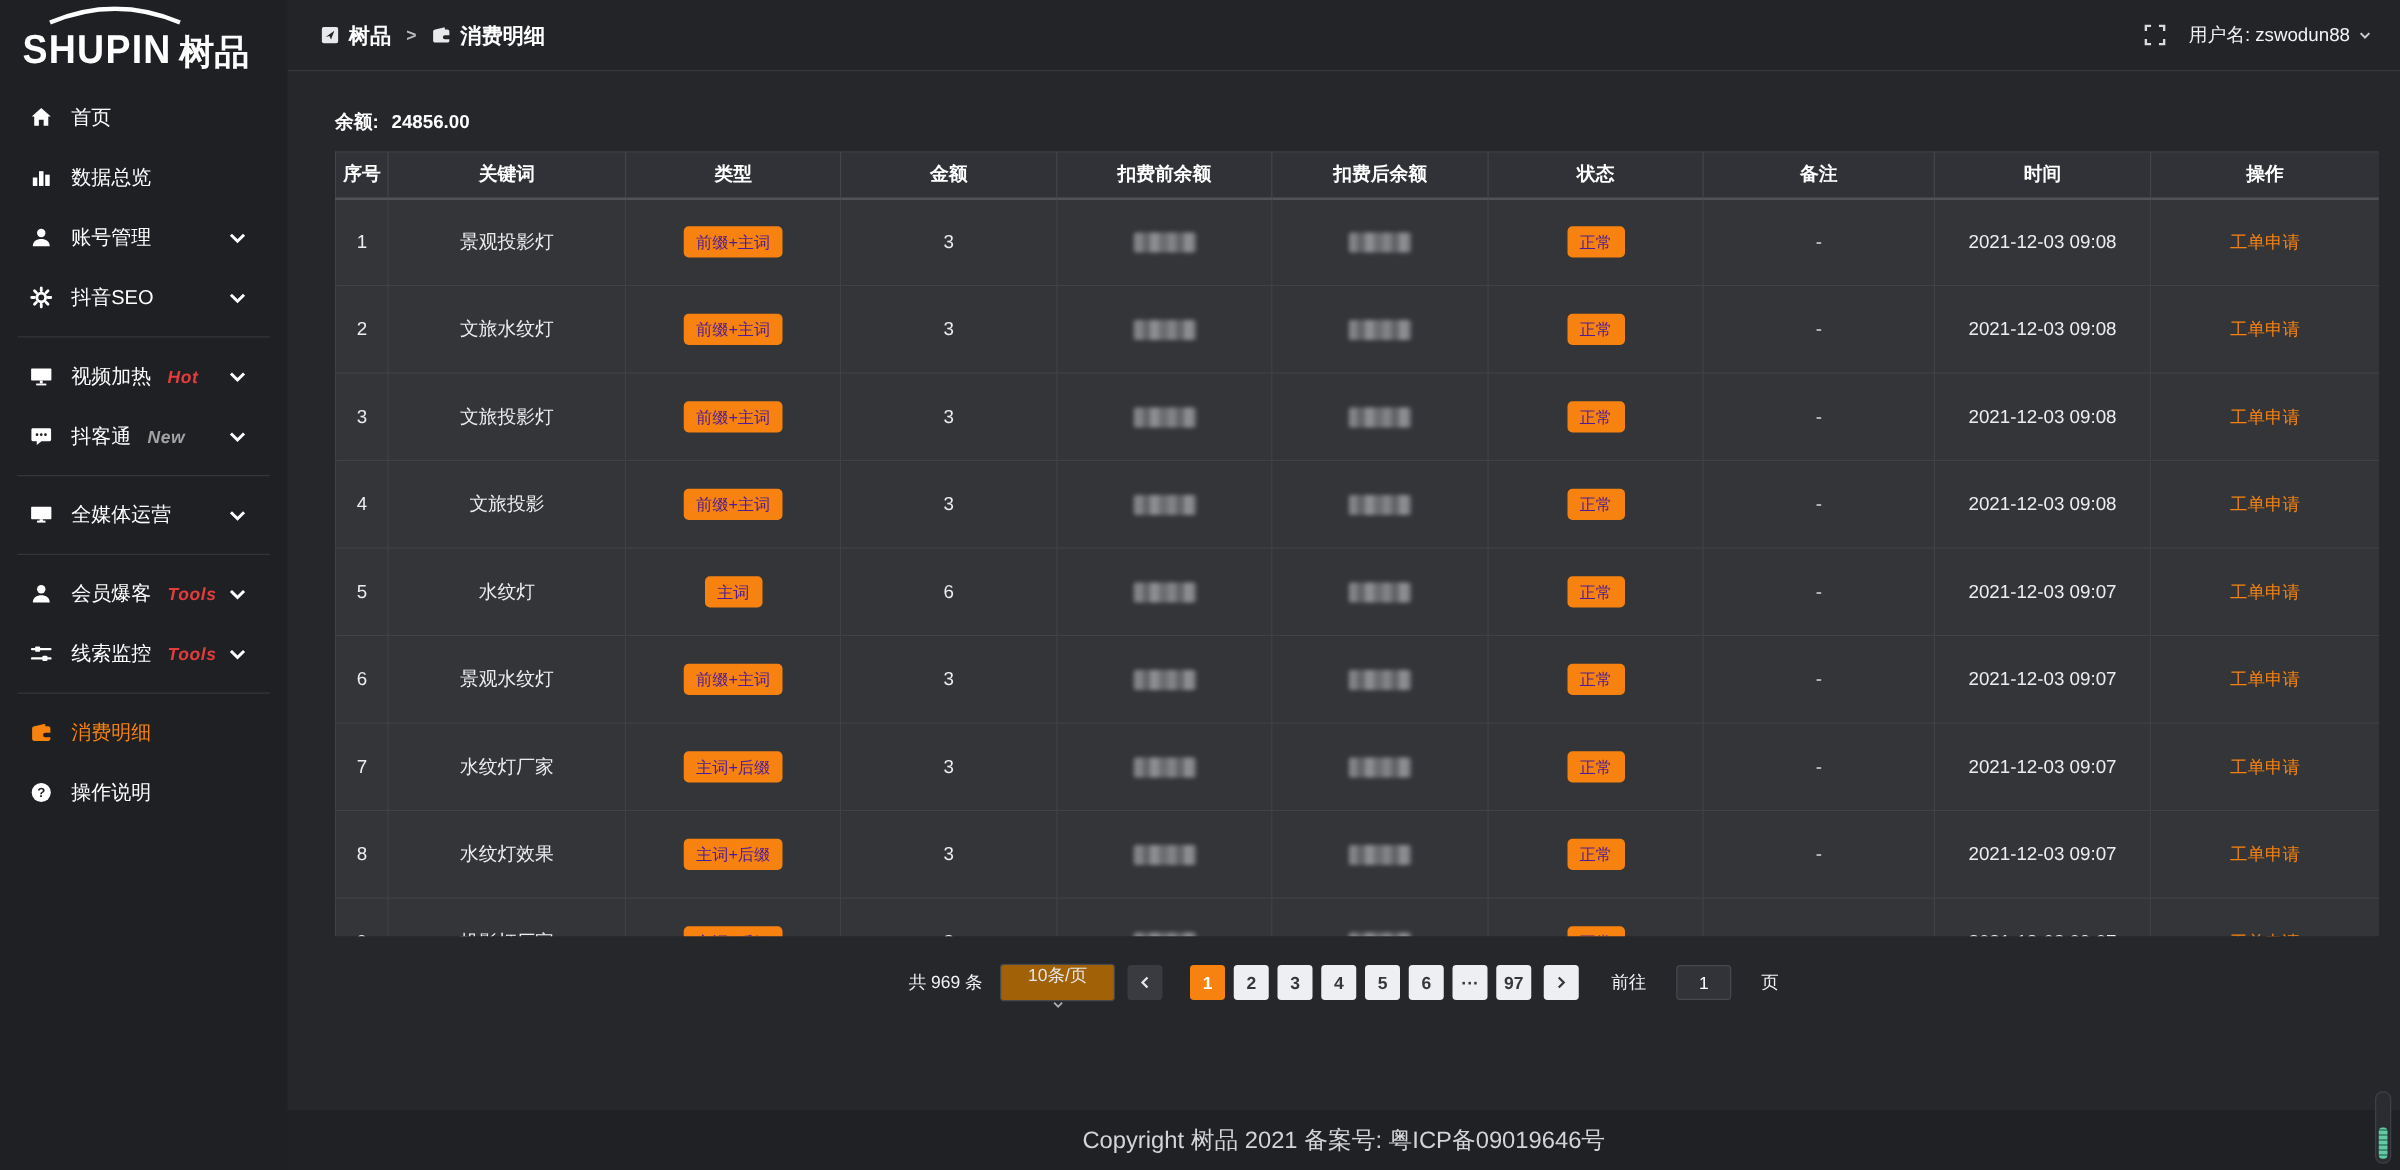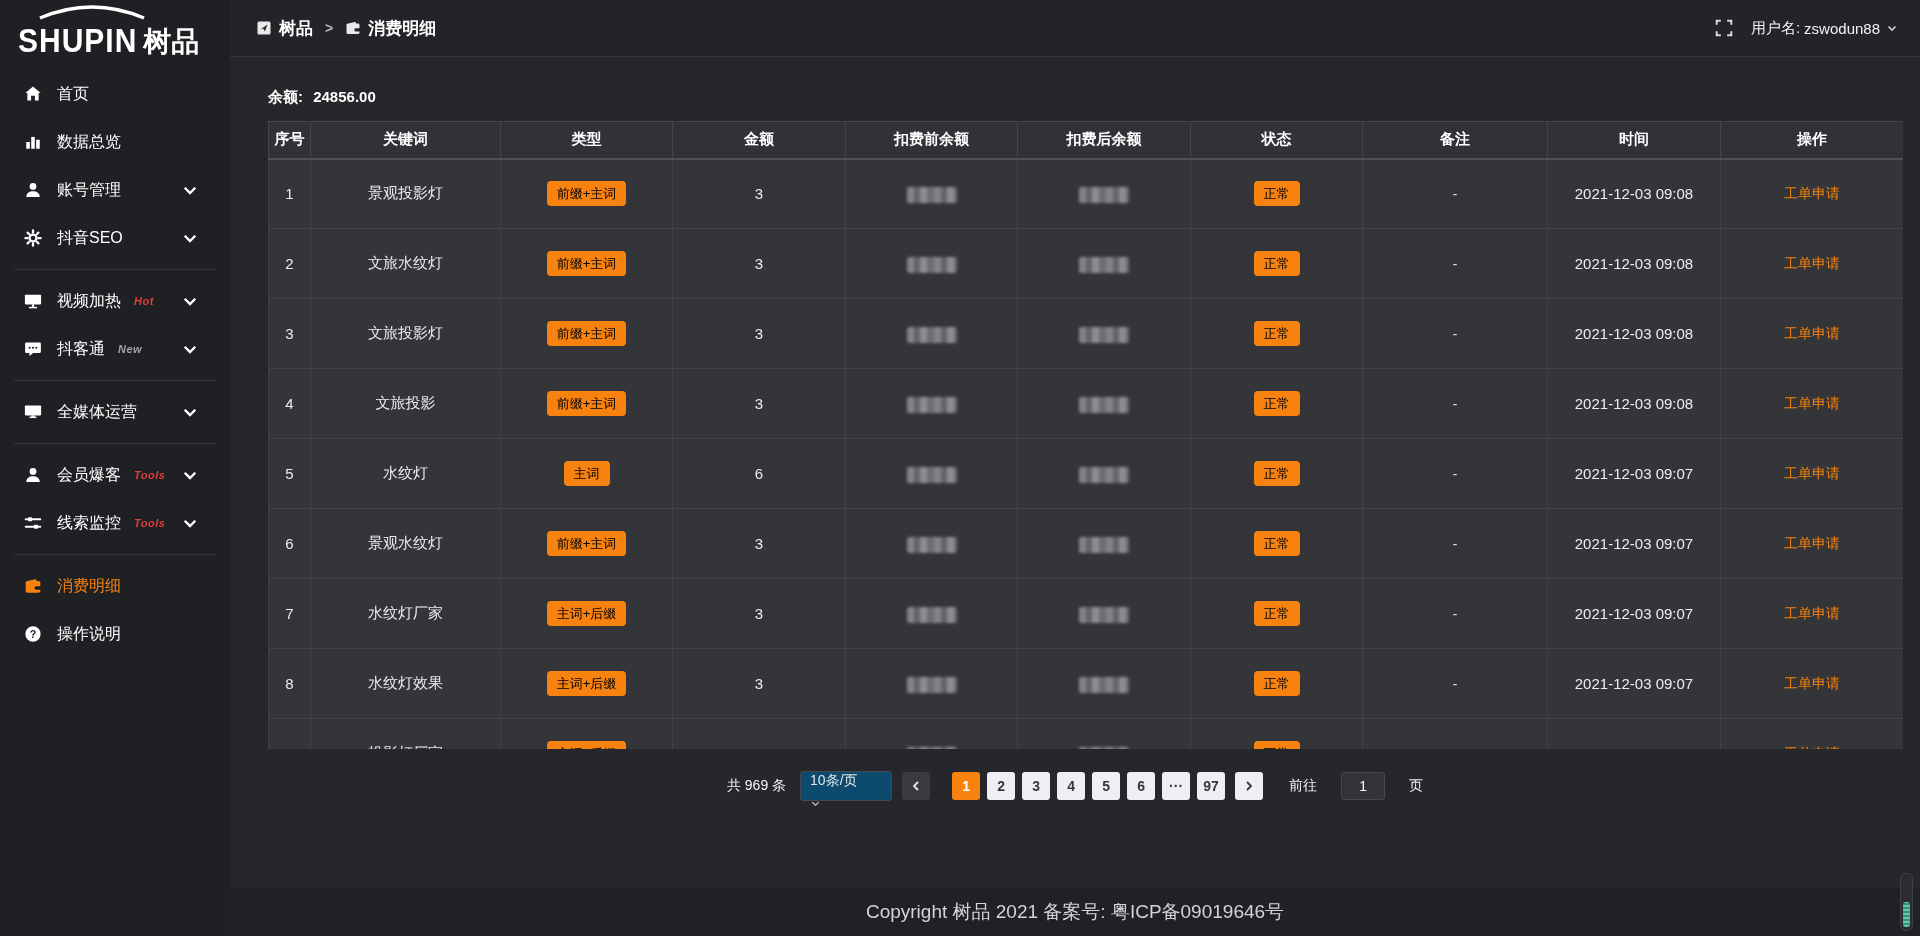--- a/index.html
+++ b/index.html
@@ -17,21 +17,21 @@
   .sidebar { position:absolute; left:0; top:0; width:230px; height:936px; background:#1e2024; z-index:3; }
   .logo { height:62px; display:flex; align-items:flex-end; padding:8px 0 6px 18px; position:relative; }
   .logo-arc { position:absolute; top:5px; left:36px; }
   .logo-latin { font-size:30px; font-weight:800; letter-spacing:1px; color:#fff; line-height:1; transform:scaleY(1.08); }
   .logo-cn { font-size:28px; font-weight:800; color:#fff; margin-left:6px; line-height:1; }
   .nav { padding-top:8px; }
   .nav-item { height:48px; display:flex; align-items:center; padding:0 16px 0 24px; font-size:16px; color:#ffffff; cursor:pointer; }
   .nav-item .icon { width:18px; height:18px; margin-right:15px; color:#fff; flex:none; }
   .nav-item.active { color:#f7820f; }
   .nav-item.active .icon { color:#f7820f; }
-  .nav-tag { font-style:italic; font-weight:bold; font-size:11px; margin-left:13px; letter-spacing:.5px; }
+  .nav-tag { font-style:italic; font-weight:bold; font-size:14px; margin-left:13px; letter-spacing:.5px; }
   .nav-chevron { margin-left:auto; width:12px; height:12px; color:#a2a3a6; }
   .nav-divider { height:1px; background:#333539; margin:7px 14px; }
 
   
   .topbar { position:absolute; left:230px; top:0; right:0; height:57px; background:#222428;
             border-bottom:1px solid #37383c; display:flex; align-items:center; padding:0 22px 0 26px; }
   .breadcrumb { display:flex; align-items:center; font-size:17px; font-weight:bold; color:#fff; }
   .crumb { display:flex; align-items:center; cursor:pointer; }
   .crumb .icon { width:16px; height:16px; margin-right:7px; color:#e8e9ea; }
   .crumb-sep { color:#b9babc; margin:0 12px; font-size:14px; font-weight:bold; }
@@ -44,34 +44,34 @@
   .content { position:absolute; left:230px; top:58px; right:0; bottom:48px; background:#26272b; }
   .balance-line { padding:30px 12px 0 38px; font-size:15px; font-weight:bold; color:#fff; }
   .balance-line .val { margin-left:6px; }
 
   .table-wrap { margin:14px 17px 0 38px; height:628px; overflow:hidden; }
   table { width:100%; border-collapse:collapse; table-layout:fixed; }
   th { background:#303237; height:37px; font-size:15px; font-weight:bold; color:#ffffff;
        border:1px solid #44454a; border-bottom:2px solid #515257; }
   td { background:#343539; height:70px; text-align:center; font-size:15px; color:#ededee;
        border:1px solid #414246; }
-  .badge { display:inline-block; background:#f7820f; color:#000000; font-size:13px; line-height:1;
+  .badge { display:inline-block; background:#f7820f; color:#4c1d95; font-size:13px; line-height:1;
            padding:6px 10px; border-radius:4px; white-space:nowrap; }
   .blur-block { display:inline-block; width:50px; height:16px; border-radius:2px; vertical-align:middle;
            background:repeating-linear-gradient(90deg,#909195 0 7px,#6c6d71 7px 13px,#9c9da1 13px 20px,#77787c 20px 27px);
            filter:blur(1.6px); opacity:.85; }
   .action-link { color:#f7820f; font-size:14px; cursor:pointer; }
   .remark { color:#d8d9db; }
 
   
   .pagination { display:flex; align-items:center; justify-content:center; margin-top:22px; gap:10px;
                 font-size:14px; color:#f2f3f4; }
   .page-total { margin-right:4px; }
-  .page-size { height:30px; min-width:92px; background:#0c4a6e; border:1px solid #47484d; border-radius:3px;
-               display:flex; align-items:flex-start; justify-content:space-between; padding:0 9px; gap:8px;
+  .page-size { height:30px; min-width:92px; background:#a16207; border:1px solid #47484d; border-radius:3px;
+               display:flex; align-items:center; justify-content:space-between; padding:0 9px; gap:8px;
                color:#e4e5e7; cursor:pointer;flex-direction:column; }
   .page-size .chev { width:11px; height:11px; color:#aaabad; }
   .pages { display:flex; align-items:center; gap:7px; margin-left:6px; }
   .page-btn { min-width:28px; height:28px; padding:0 4px; background:#edeff2; color:#36373b; border-radius:3px;
               display:flex; align-items:center; justify-content:center; font-size:14px; font-weight:bold; cursor:pointer; }
   .page-btn.prev { background:#3a3b40; color:#e8e9eb; margin-right:6px; }
   .page-btn.next { margin-left:0; }
   .page-btn.active { background:#f7820f; color:#fff; }
   .page-btn .chev { width:12px; height:12px; }
   .goto { display:flex; align-items:center; gap:24px; margin-left:16px; }

